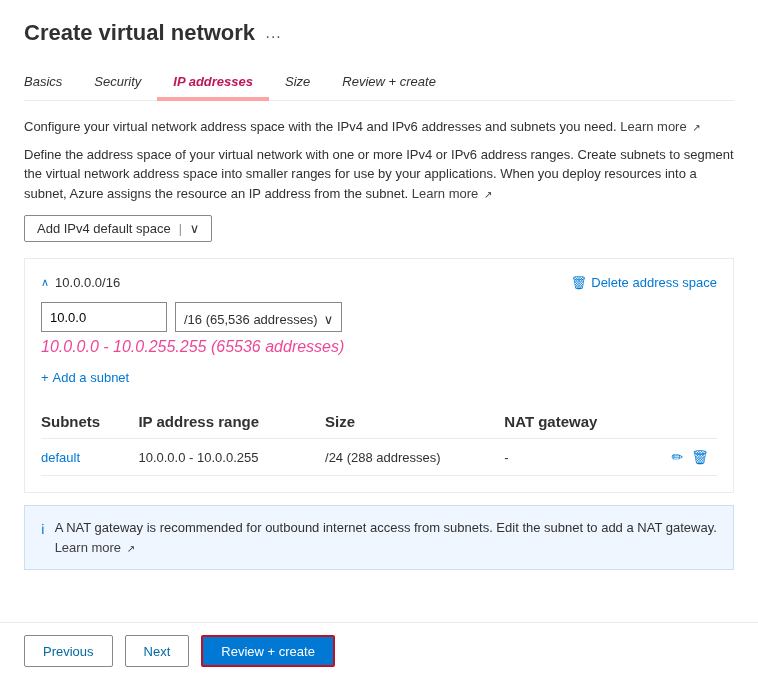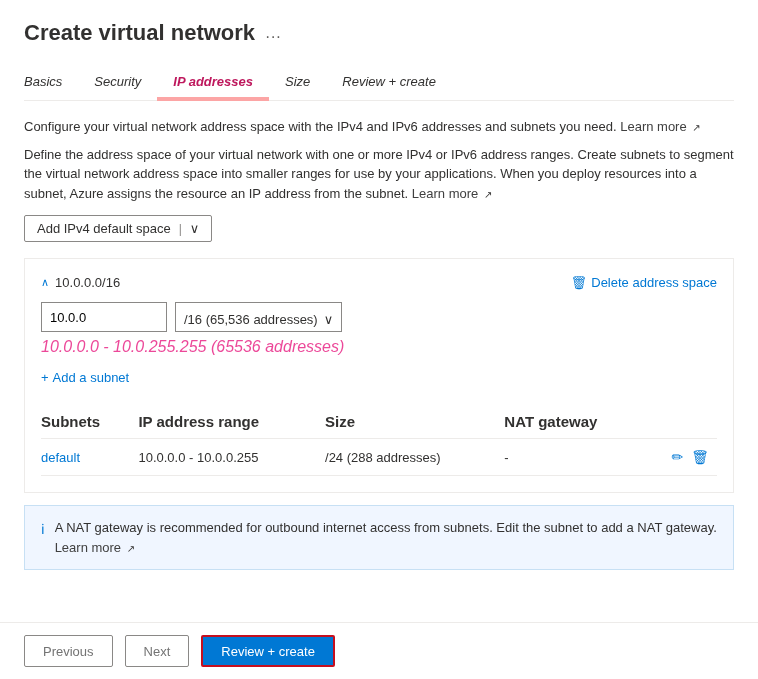--- a/index.html
+++ b/index.html
@@ -262,21 +262,21 @@
       gap: 12px;
       align-items: center;
     }
 
     .btn-secondary {
       border: 1px solid #8a8886;
       background: #fff;
       padding: 6px 18px;
       font-size: 13px;
       cursor: pointer;
-      color: #737373;
+      color: #0369a1;
       border-radius: 2px;
       height: 32px;
     }
 
     .btn-primary {
       border: 2px solid #c50f1f;
       background: #0078d4;
       padding: 6px 18px;
       font-size: 13px;
       cursor: pointer;

